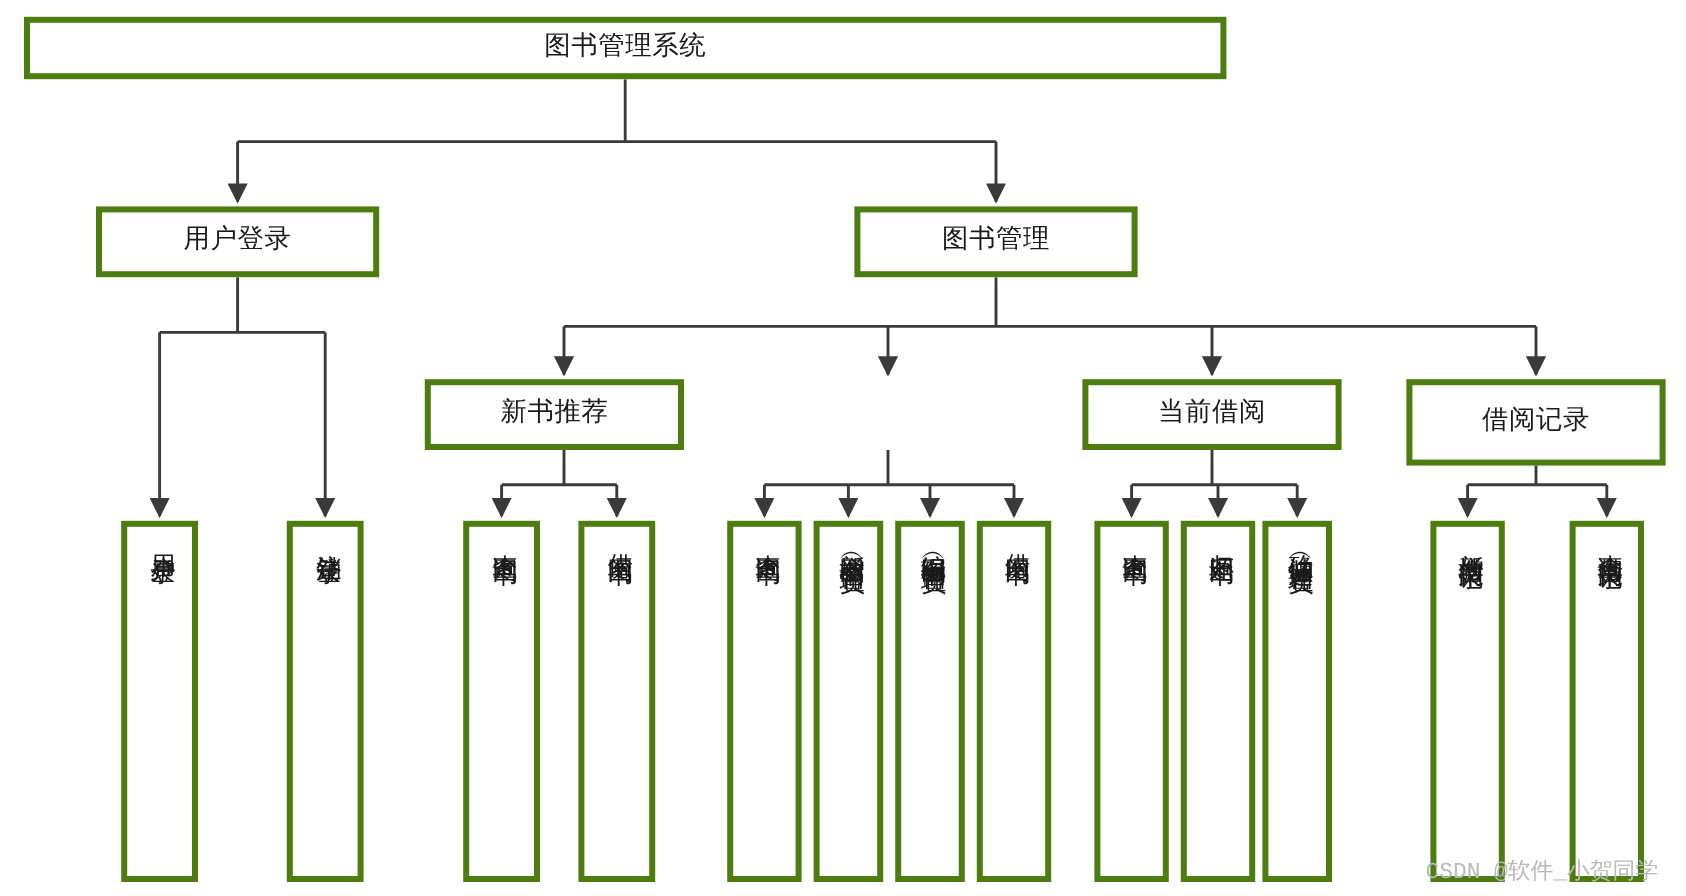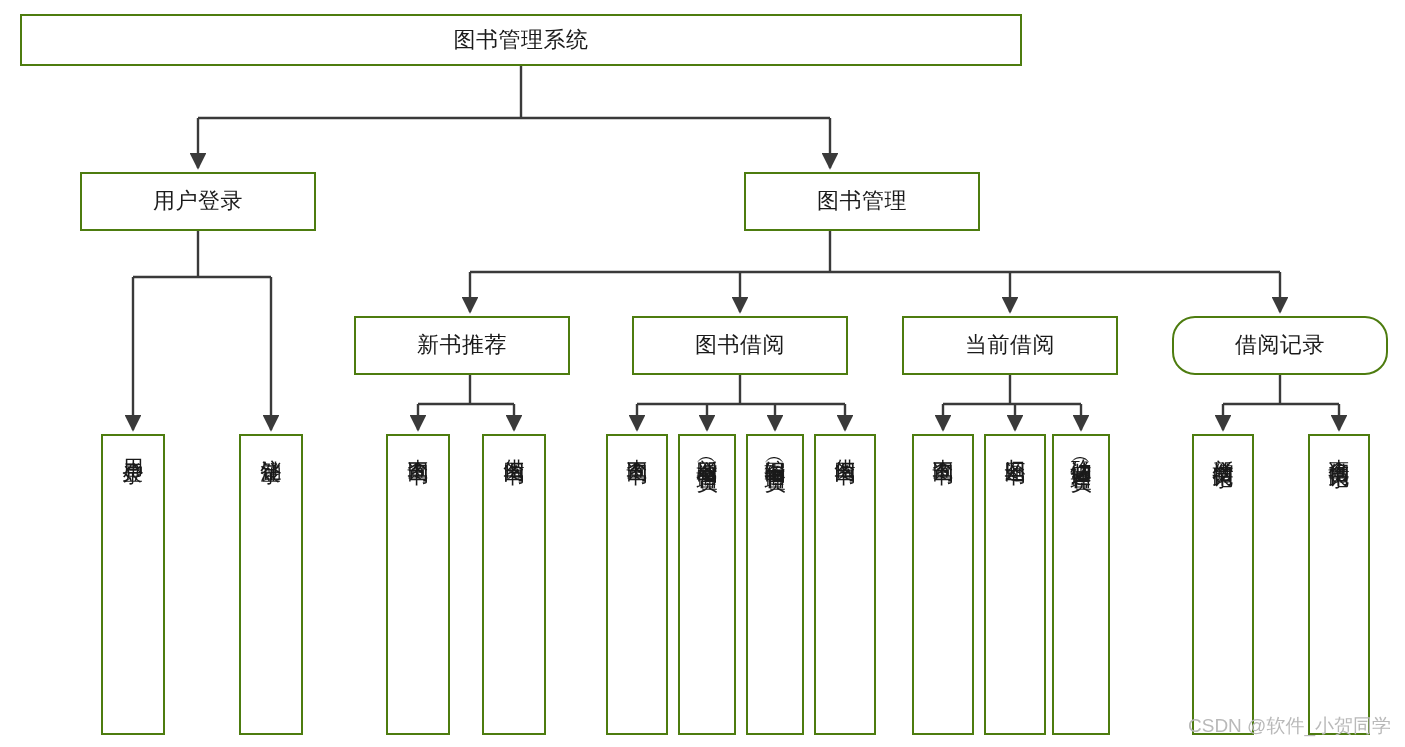--- a/index.html
+++ b/index.html
@@ -22,27 +22,28 @@
   svg.edges {
     position: absolute;
     left: 0;
     top: 0;
     width: 1405px;
     height: 747px;
   }
   .node {
     position: absolute;
     box-sizing: border-box;
-    border: 2px solid #4d7c0f;
+    border: 5px solid #4d7c0f;
     background: #ffffff;
     display: flex;
     align-items: center;
     justify-content: center;
     color: #1a1a1a;
     text-align: center;
+    font-family: Liberation Mono, monospace;
   }
   .node-label {
     display: block;
     line-height: 1.12;
     letter-spacing: 0.5px;
     white-space: pre-line;
   }
   .node.horizontal .node-label {
     writing-mode: horizontal-tb;
     font-size: 22px;
@@ -58,21 +59,21 @@
     line-height: 1.05;
     letter-spacing: 2px;
   }
   .watermark {
     position: absolute;
     left: 1188px;
     top: 713px;
     font-size: 19px;
     color: #b9b9b9;
     white-space: nowrap;
-    font-family: Liberation Sans, sans-serif;
+    font-family: Liberation Mono, monospace;
   }
 </style>
 </head>
 <body>
 
 <div id="diagram-root">
 
   <svg class="edges" viewBox="0 0 1405 747">
     <defs>
       <marker id="arrow" viewBox="0 0 10 10" refX="9" refY="5" markerWidth="7" markerHeight="7" orient="auto-start-reverse">
@@ -124,37 +125,34 @@
   </svg>
 
   <div class="node horizontal" style="left:20px; top:14px; width:1002px; height:52px;">
     <span class="node-label">图书管理系统</span>
   </div>
 
   <div class="node horizontal" style="left:80px; top:172px; width:236px; height:59px;">
     <span class="node-label">用户登录</span>
   </div>
 
-  <div class="node horizontal" style="left:712px; top:172px; width:236px; height:59px;margin-left:32px;">
+  <div class="node horizontal" style="left:712px; top:172px; width:236px; height:59px;">
     <span class="node-label">图书管理</span>
   </div>
 
   <div class="node horizontal" style="left:354px; top:316px; width:216px; height:59px;">
     <span class="node-label">新书推荐</span>
   </div>
 
-  <div class="node horizontal" style="left:632px; top:316px; width:216px; height:59px;">
-    <span class="node-label">图书借阅</span>
-  </div>
 
   <div class="node horizontal" style="left:902px; top:316px; width:216px; height:59px;align-items:center;">
     <span class="node-label">当前借阅</span>
   </div>
 
-  <div class="node horizontal" style="left:1172px; top:316px; width:216px; height:59px;border-radius:23px;">
+  <div class="node horizontal" style="left:1172px; top:316px; width:216px; height:72px;">
     <span class="node-label">借阅记录</span>
   </div>
 
   <div class="node vertical" style="left:101px; top:434px; width:64px; height:301px;">
     <span class="node-label">用户登录</span>
   </div>
 
   <div class="node vertical" style="left:239px; top:434px; width:64px; height:301px;">
     <span class="node-label">注销登录</span>
   </div>

